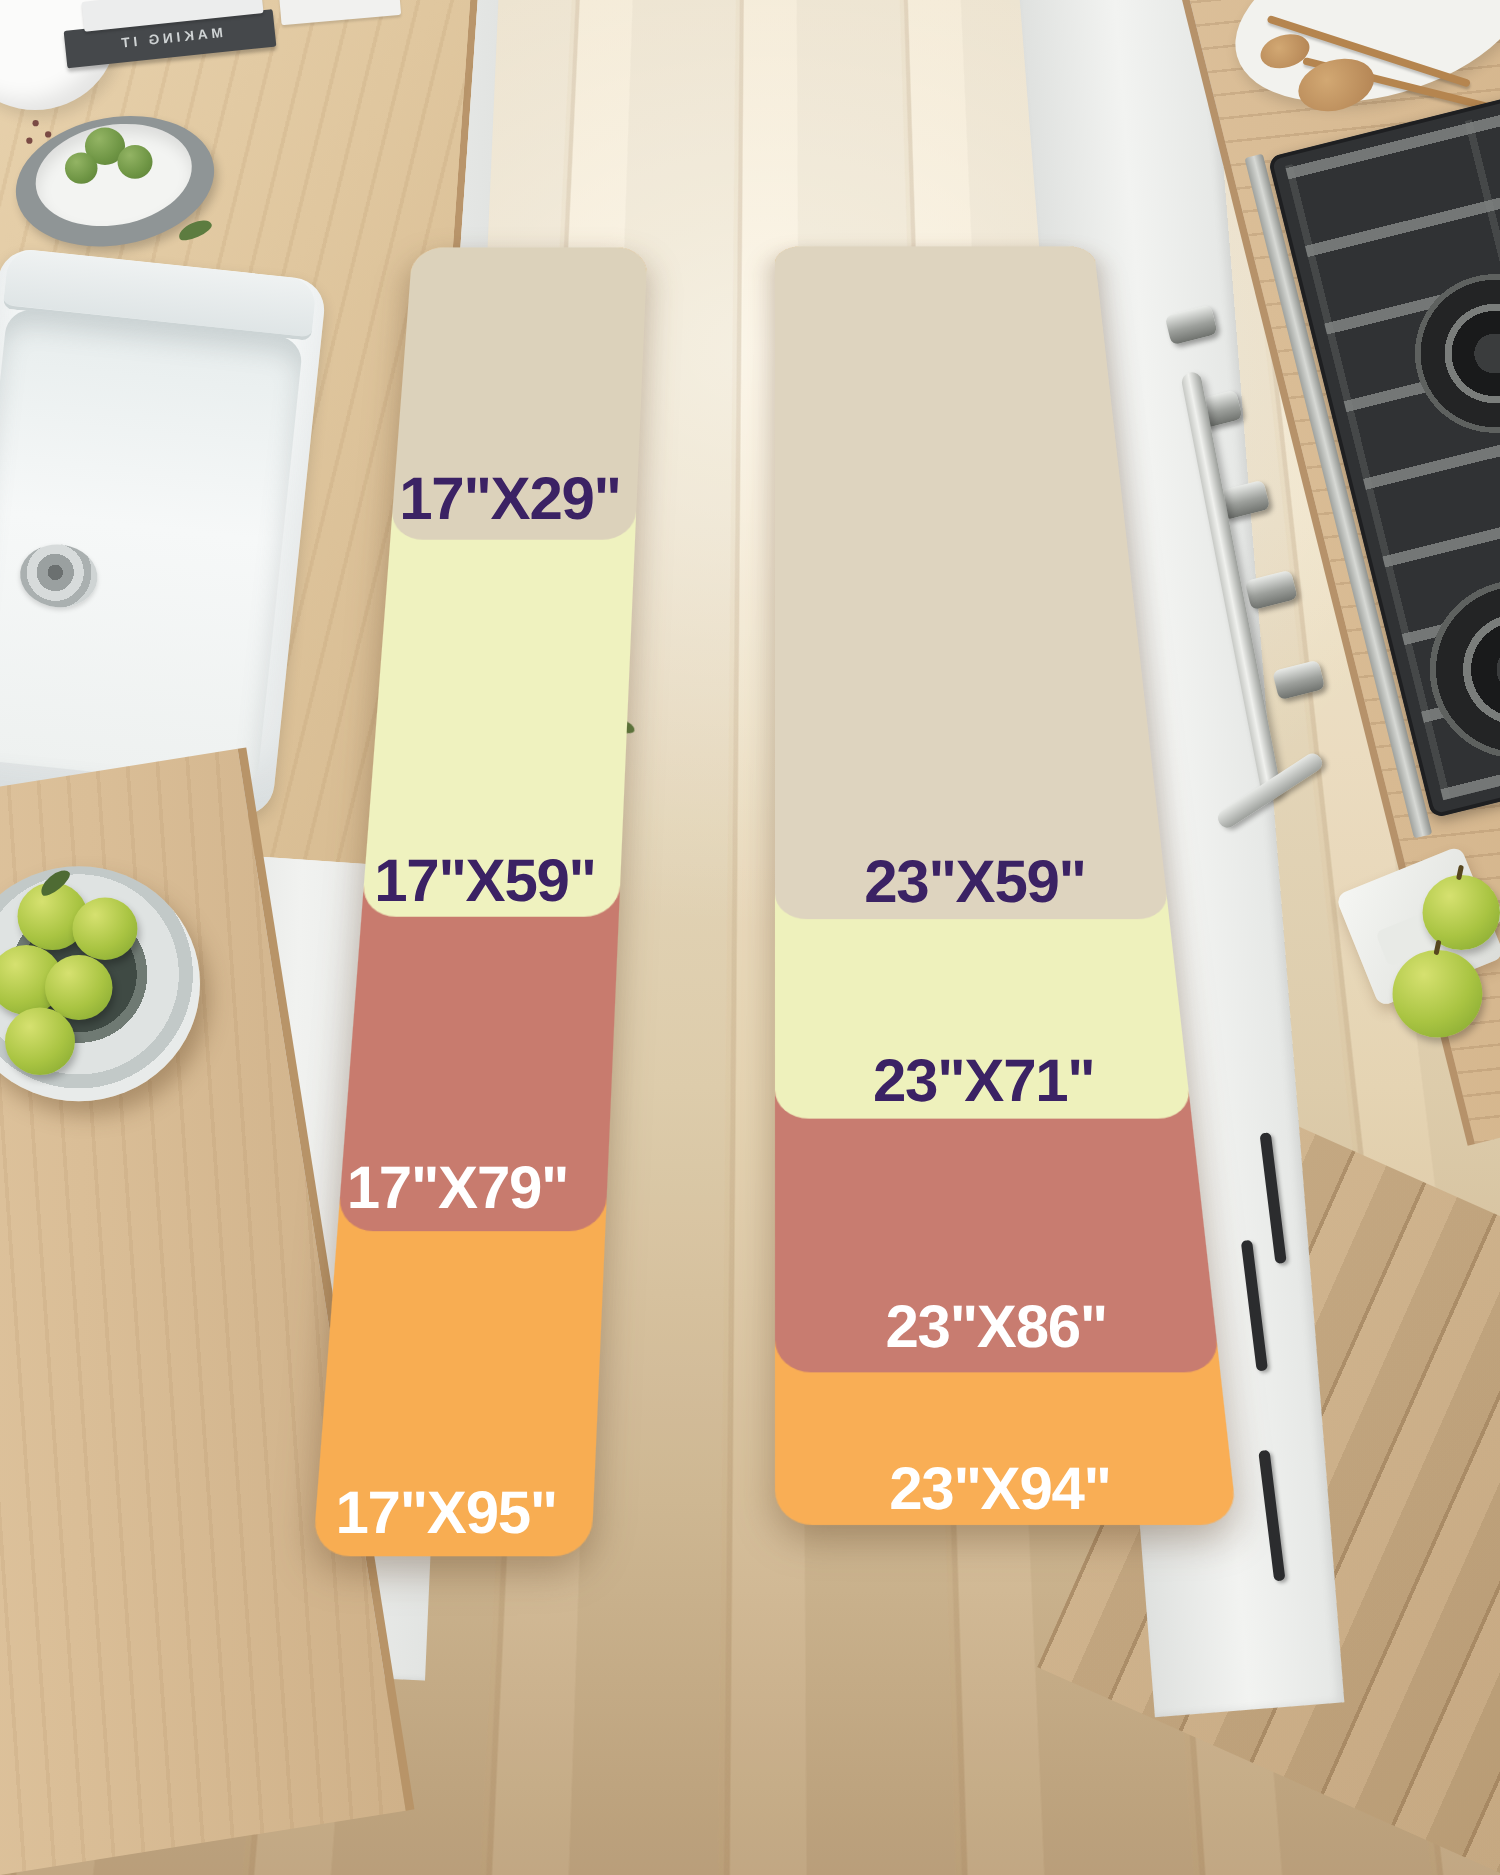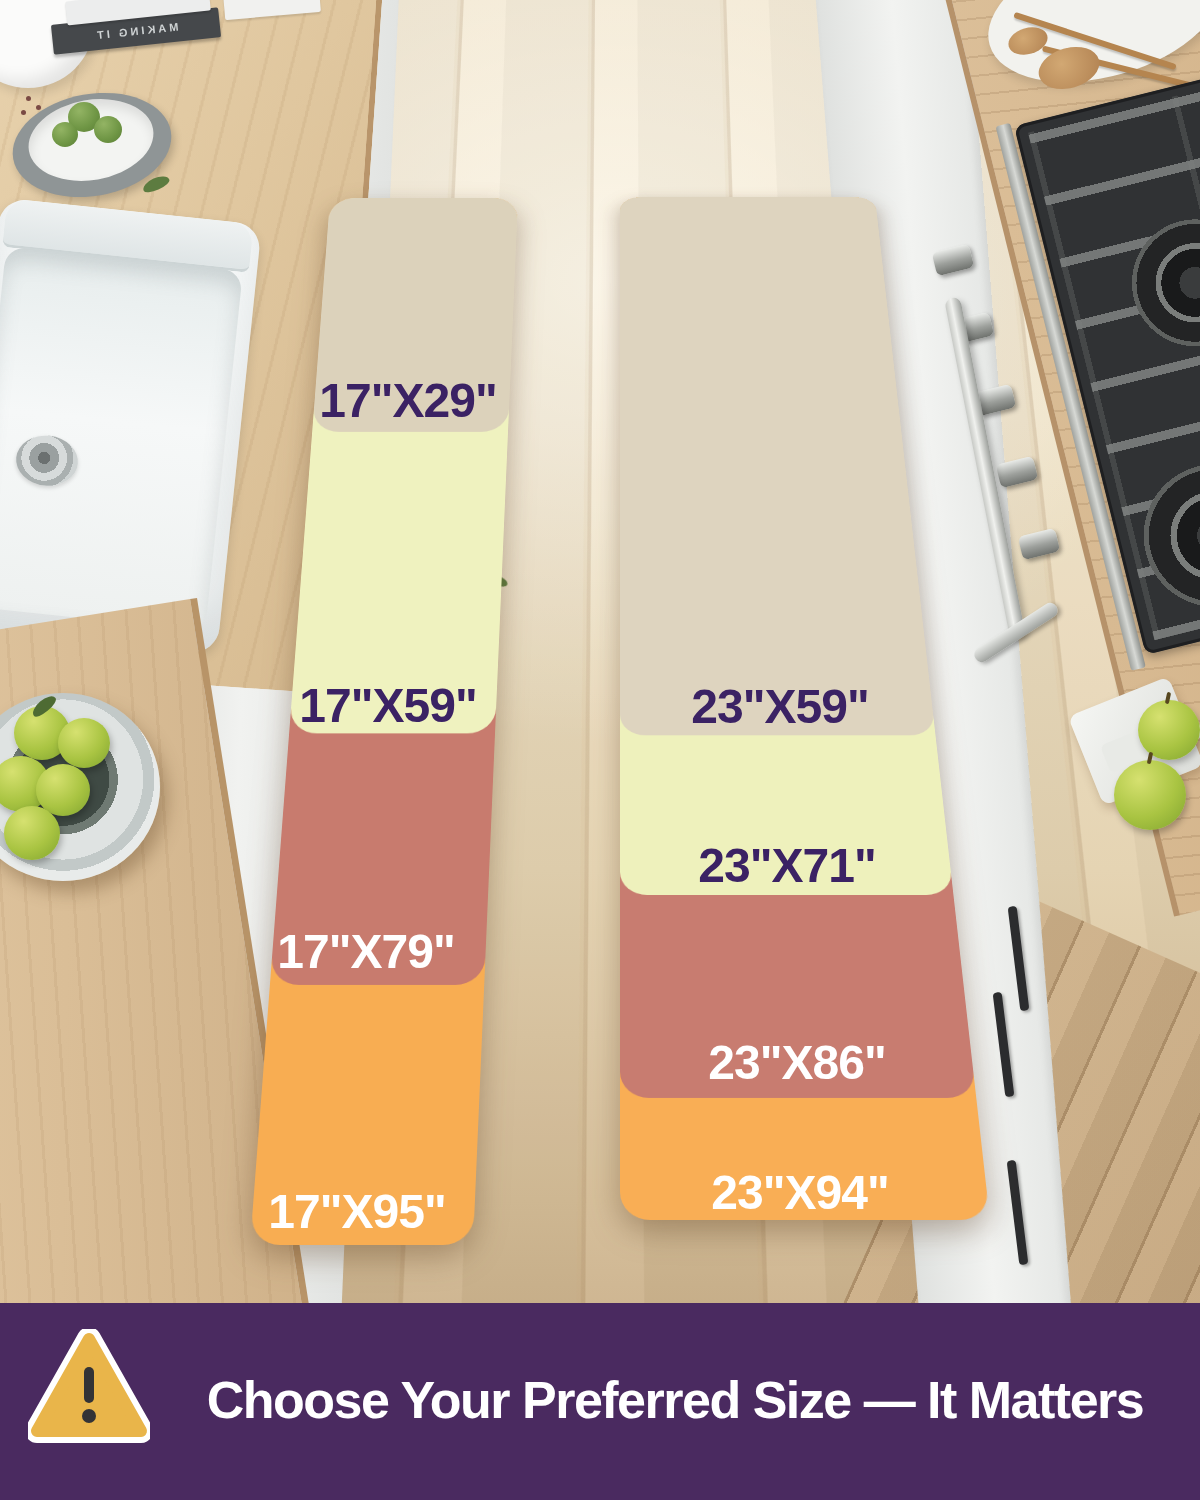--- a/index.html
+++ b/index.html
@@ -226,23 +226,14 @@
   <span class="size-label" style="left: 408px; top: 400px; color: rgb(59, 34, 100);">17"X29"</span>
   <span class="size-label" style="left: 388px; top: 705px; color: rgb(59, 34, 100);">17"X59"</span>
   <span class="size-label" style="left: 366px; top: 951px; color: rgb(255, 255, 255);">17"X79"</span>
   <span class="size-label" style="left: 357px; top: 1211px; color: rgb(255, 255, 255);">17"X95"</span>
 
   <span class="size-label" style="left: 780px; top: 706px; color: rgb(59, 34, 100);">23"X59"</span>
   <span class="size-label" style="left: 787px; top: 865px; color: rgb(59, 34, 100);">23"X71"</span>
   <span class="size-label" style="left: 797px; top: 1062px; color: rgb(255, 255, 255);">23"X86"</span>
   <span class="size-label" style="left: 800px; top: 1192px; color: rgb(255, 255, 255);">23"X94"</span>
 
-  <div class="abs banner" style="background-color: rgb(74, 42, 96);">
-    <svg class="abs banner-icon" viewBox="0 0 122 116">
-      <path d="M61 10 L113 102 L9 102 Z" fill="none" stroke-width="24" stroke-linejoin="round" stroke="#ffffff"></path>
-      <path d="M61 10 L113 102 L9 102 Z" stroke-width="12" stroke-linejoin="round" stroke="#e9b54a" fill="#e9b54a"></path>
-      <rect x="56" y="38" width="10" height="36" rx="5" fill="#333336"></rect>
-      <circle cx="61" cy="87" r="7" fill="#333336"></circle>
-    </svg>
-    <div class="banner-text" style="color: rgb(255, 255, 255);">Choose Your Preferred Size — It Matters</div>
-  </div>
 
 </div>
 
 </body></html>

